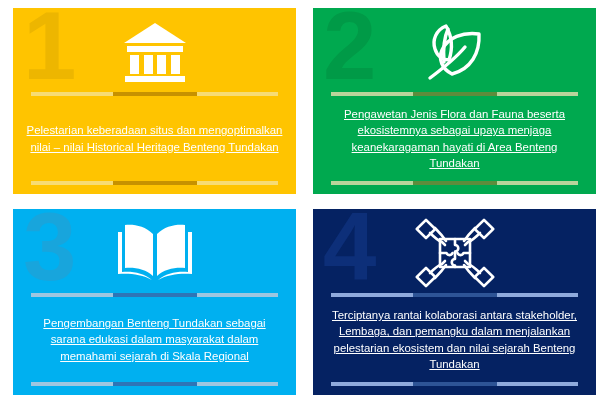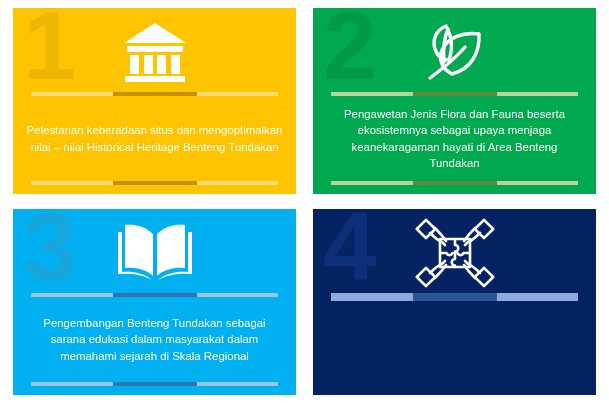--- a/index.html
+++ b/index.html
@@ -74,20 +74,21 @@
     flex: 1 1 auto;
     display: flex;
     align-items: center;
     justify-content: center;
     text-align: center;
     color: #ffffff;
     font-size: 11.4px;
     line-height: 1.42;
     padding: 3px 0 3px 0;
     box-sizing: border-box;
+    text-decoration: underline;
   }
   .divider.bottom { margin-bottom: 9px; }
 </style>
 </head>
 <body>
 
 <div id="board">
 
   <div class="card" style="background: rgb(255, 196, 0);">
     <div class="watermark" style="color: rgb(237, 182, 0);">1</div>
@@ -190,20 +191,21 @@
           <path d="M55 39 L48.5 39 A3.2 3.2 0 0 1 42.5 39"></path>
           <path d="M40 39 L40 45 A3.2 3.2 0 0 0 40 51.5 L40 53"></path>
         </g>
       </svg>
     </div>
     <div class="divider">
       <span class="seg-side" style="background: rgb(143, 170, 220);"></span>
       <span class="seg-mid" style="background: rgb(46, 84, 150);"></span>
       <span class="seg-side" style="background: rgb(143, 170, 220);"></span>
     </div>
+    <div class="card-text" style="color: rgb(255, 255, 255);">Terciptanya rantai kolaborasi antara stakeholder, Lembaga,  dan pemangku  dalam menjalankan pelestarian ekosistem dan nilai sejarah Benteng Tundakan</div>
     <div class="divider bottom">
       <span class="seg-side" style="background: rgb(143, 170, 220);"></span>
       <span class="seg-mid" style="background: rgb(46, 84, 150);"></span>
       <span class="seg-side" style="background: rgb(143, 170, 220);"></span>
     </div>
   </div>
 
 </div>
 
 </body></html>

